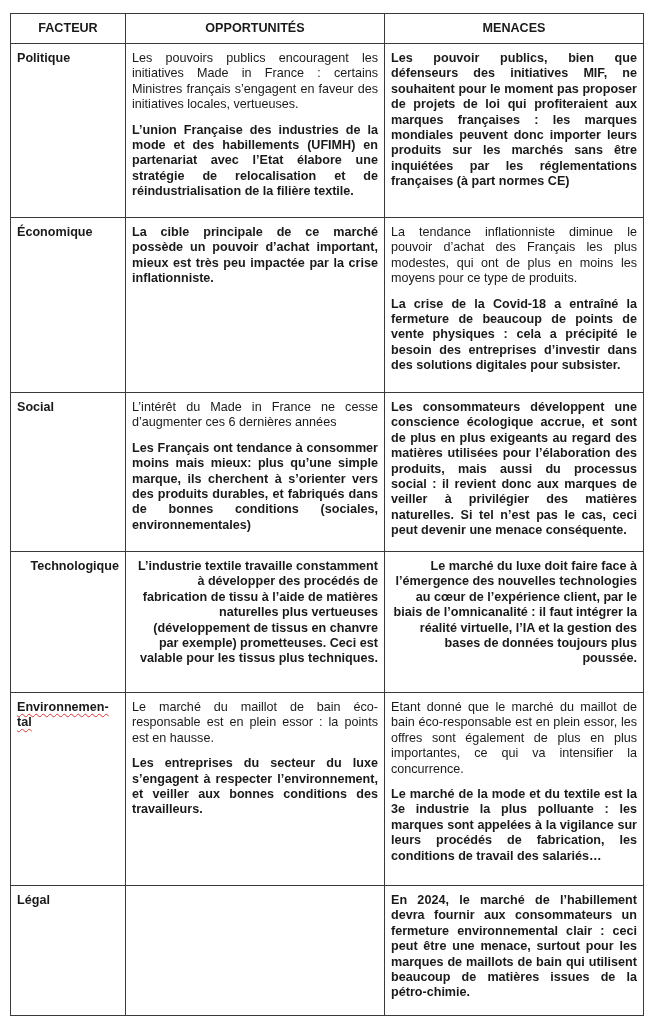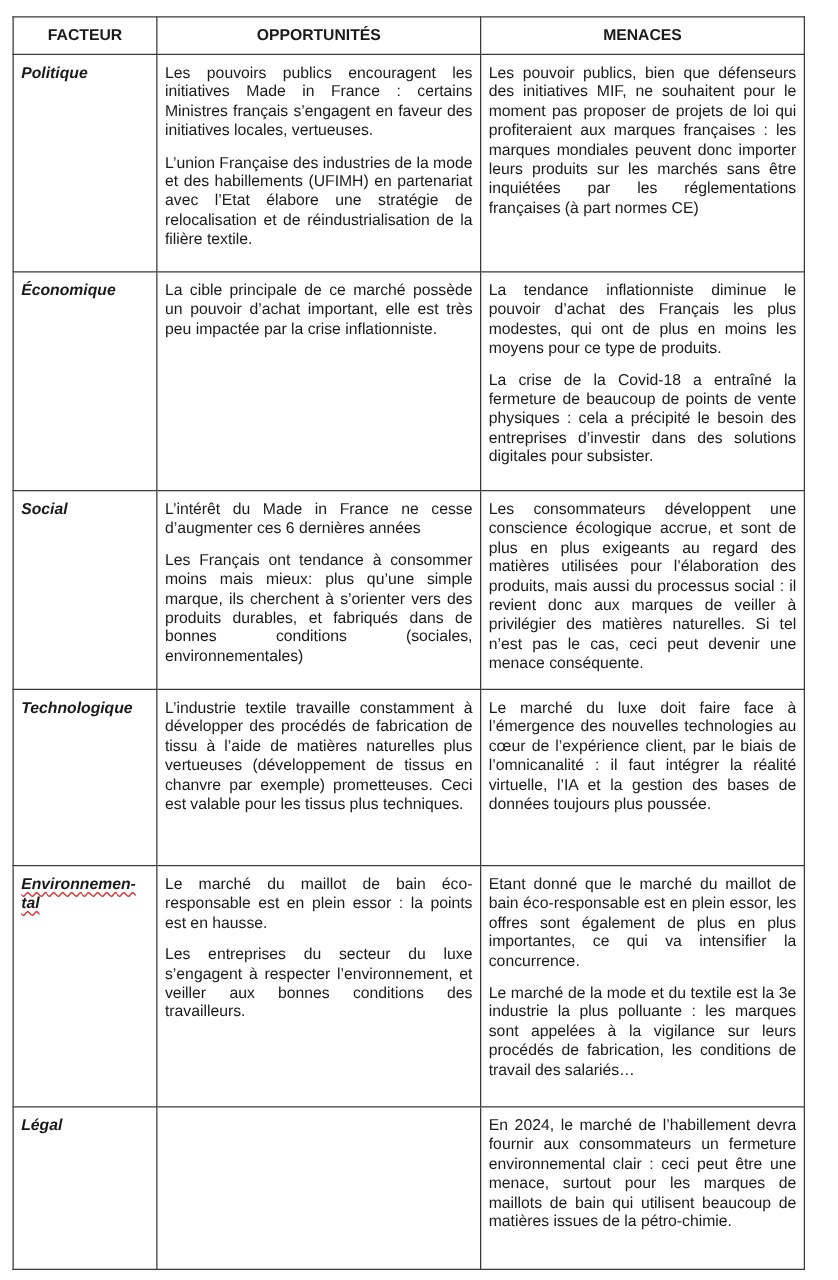--- a/index.html
+++ b/index.html
@@ -10,29 +10,29 @@
     border-collapse: collapse; table-layout: fixed;
     font-size: 12.6px; line-height: 15.4px;
   }
   table.pestel td, table.pestel th {
     border: 1.3px solid #3a3a3a; vertical-align: top;
   }
   col.c1 { width: 115px; }
   col.c2 { width: 259px; }
   col.c3 { width: 259px; }
   th { font-weight: bold; text-align: center; height: 29px; padding: 0; vertical-align: middle !important; font-size: 12.6px; }
-  td.factor { font-weight: bold; padding: 7px 6px 4px 6px; font-style: italic; }
+  td.factor { font-weight: bold; padding: 7px 6px 4px 6px; }
   td.txt { text-align: justify; padding: 7px 6px 4px 6px; }
   td.txt p { margin: 0 0 10px 0; }
-  td.txt p:last-child { margin-bottom: 0; }
+  td.txt p:last-child { margin-bottom: 0; font-weight: bold; }
   .spell { text-decoration: underline wavy #d33; text-decoration-thickness: 1px; text-underline-offset: 2px; }
   tr.r1 td { height: 162px; }
   tr.r2 td { height: 163px; margin-top: 26px; }
   tr.r3 td { height: 147px; margin-left: 32px; }
-  tr.r4 td { height: 129px; }
+  tr.r4 td { height: 129px; text-align: right; }
   tr.r5 td { height: 181px; }
   tr.r6 td { height: 118px; }
 </style>
 </head>
 <body>
 
 <table class="pestel">
   <colgroup>
       <col class="c1">
       <col class="c2">
@@ -52,21 +52,21 @@
         <p>Les pouvoirs publics encouragent les initiatives Made in France : certains Ministres français s’engagent en faveur des initiatives locales, vertueuses.</p>
         <p>L’union Française des industries de la mode et des habillements (UFIMH) en partenariat avec l’Etat élabore une stratégie de relocalisation et de réindustrialisation de la filière textile.</p>
       </td>
       <td class="txt">
         <p>Les pouvoir publics, bien que défenseurs des initiatives MIF, ne souhaitent pour le moment pas proposer de projets de loi qui profiteraient aux marques françaises : les marques mondiales peuvent donc importer leurs produits sur les marchés sans être inquiétées par les réglementations françaises (à part normes CE)</p>
       </td>
     </tr>
     <tr class="r2">
       <td class="factor">Économique</td>
       <td class="txt">
-        <p>La cible principale de ce marché possède un pouvoir d’achat important, elle est très peu impactée par la crise inflationniste.</p>
+        <p>La cible principale de ce marché possède un pouvoir d’achat important, mieux est très peu impactée par la crise inflationniste.</p>
       </td>
       <td class="txt">
         <p>La tendance inflationniste diminue le pouvoir d’achat des Français les plus modestes, qui ont de plus en moins les moyens pour ce type de produits.</p>
         <p>La crise de la Covid-18 a entraîné la fermeture de beaucoup de points de vente physiques : cela a précipité le besoin des entreprises d’investir dans des solutions digitales pour subsister.</p>
       </td>
     </tr>
     <tr class="r3">
       <td class="factor">Social</td>
       <td class="txt">
         <p>L’intérêt du Made in France ne cesse d’augmenter ces 6 dernières années</p>

